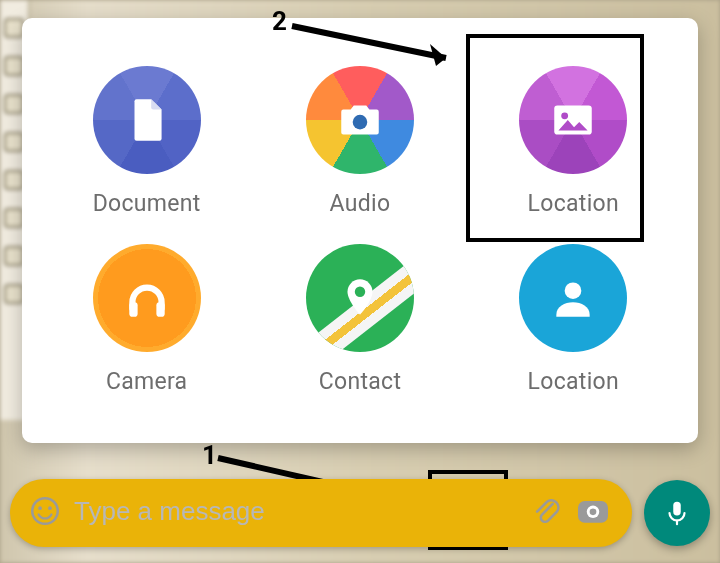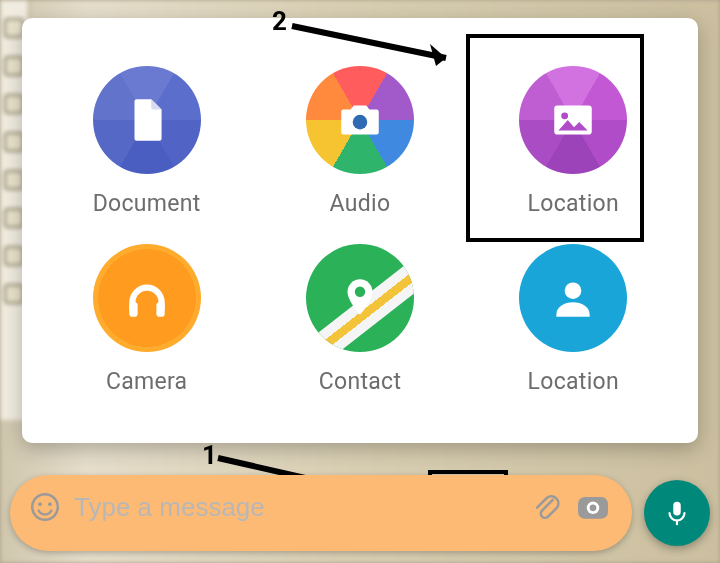--- a/index.html
+++ b/index.html
@@ -151,26 +151,26 @@
     left: 10px;
     bottom: 14px;
     right: 10px;
     height: 72px;
     display: flex;
     align-items: center;
   }
   .msg-pill {
     flex: 1;
     height: 64px;
-    background: #fdba74;
+    background: #eab308;
     border-radius: 40px;
     box-shadow: 0 2px 6px rgba(0,0,0,0.25);
     display: flex;
     align-items: center;
-    padding: 0 16px 12px 12px;
+    padding: 0 16px 4px 12px;
   }
   .emoji-btn, .attach-btn, .cam-btn {
     width: 46px;
     height: 46px;
     display: flex;
     align-items: center;
     justify-content: center;
     color: #9a9a9a;
     cursor: pointer;
   }

